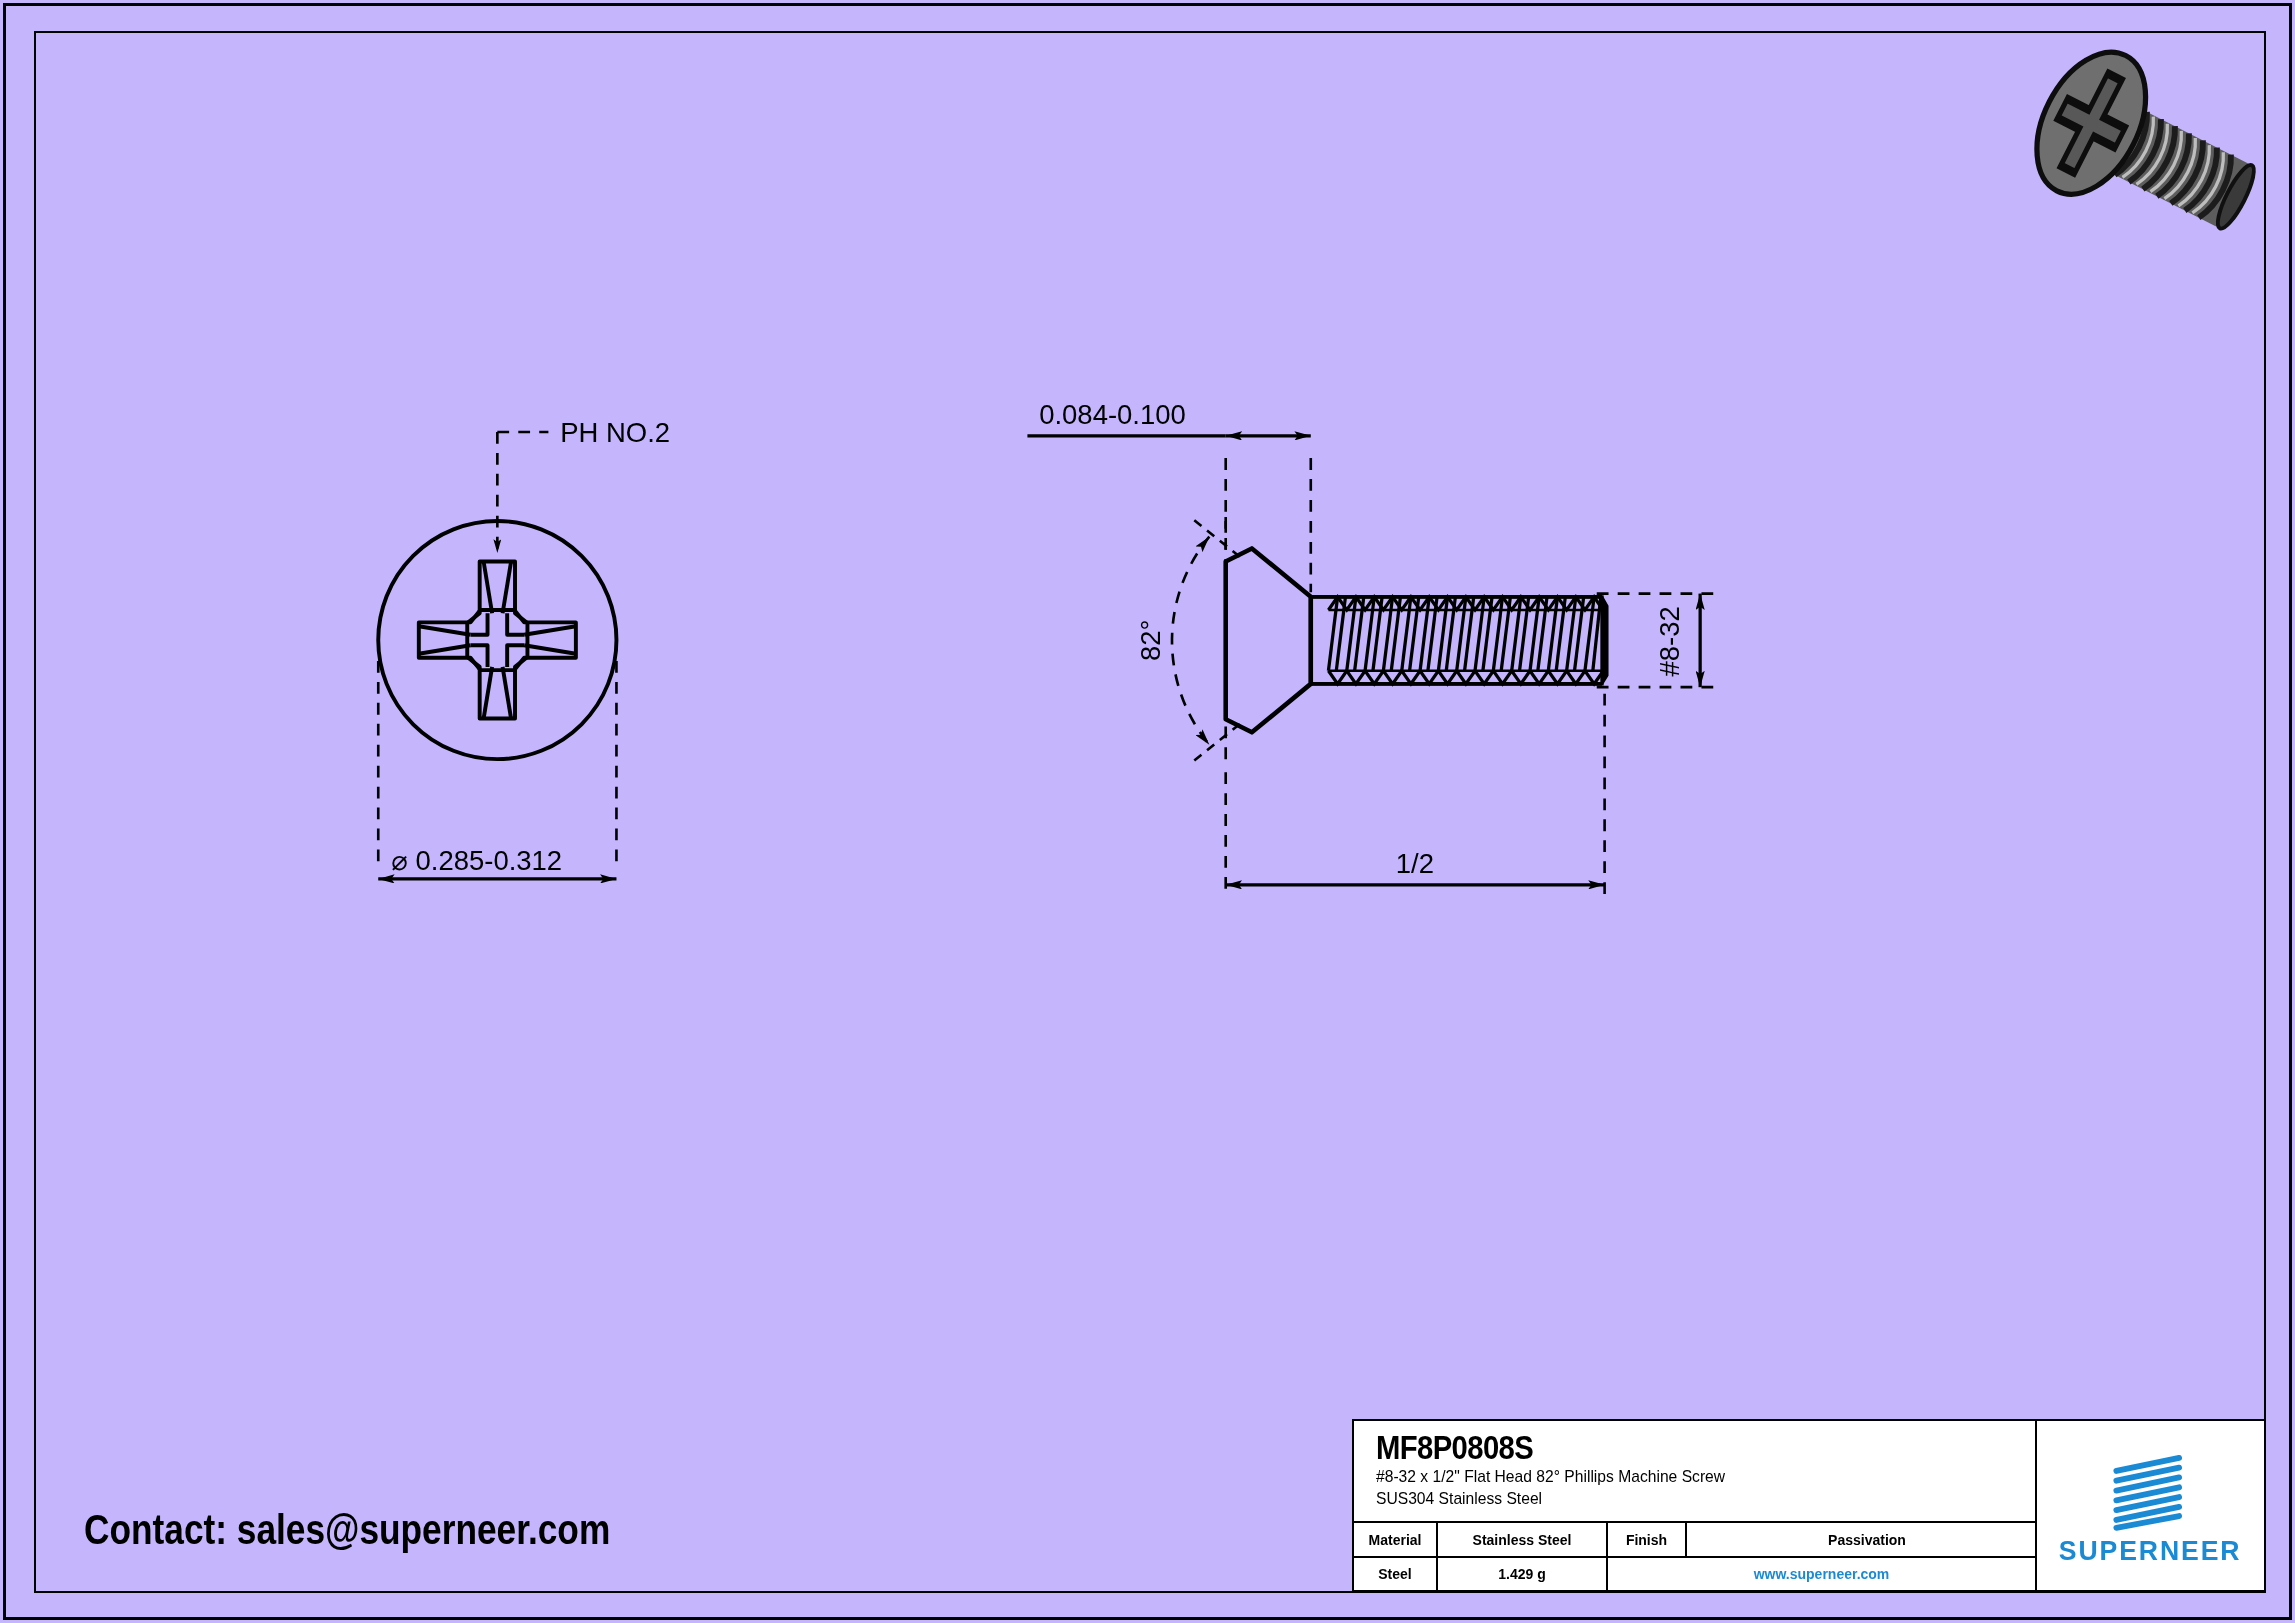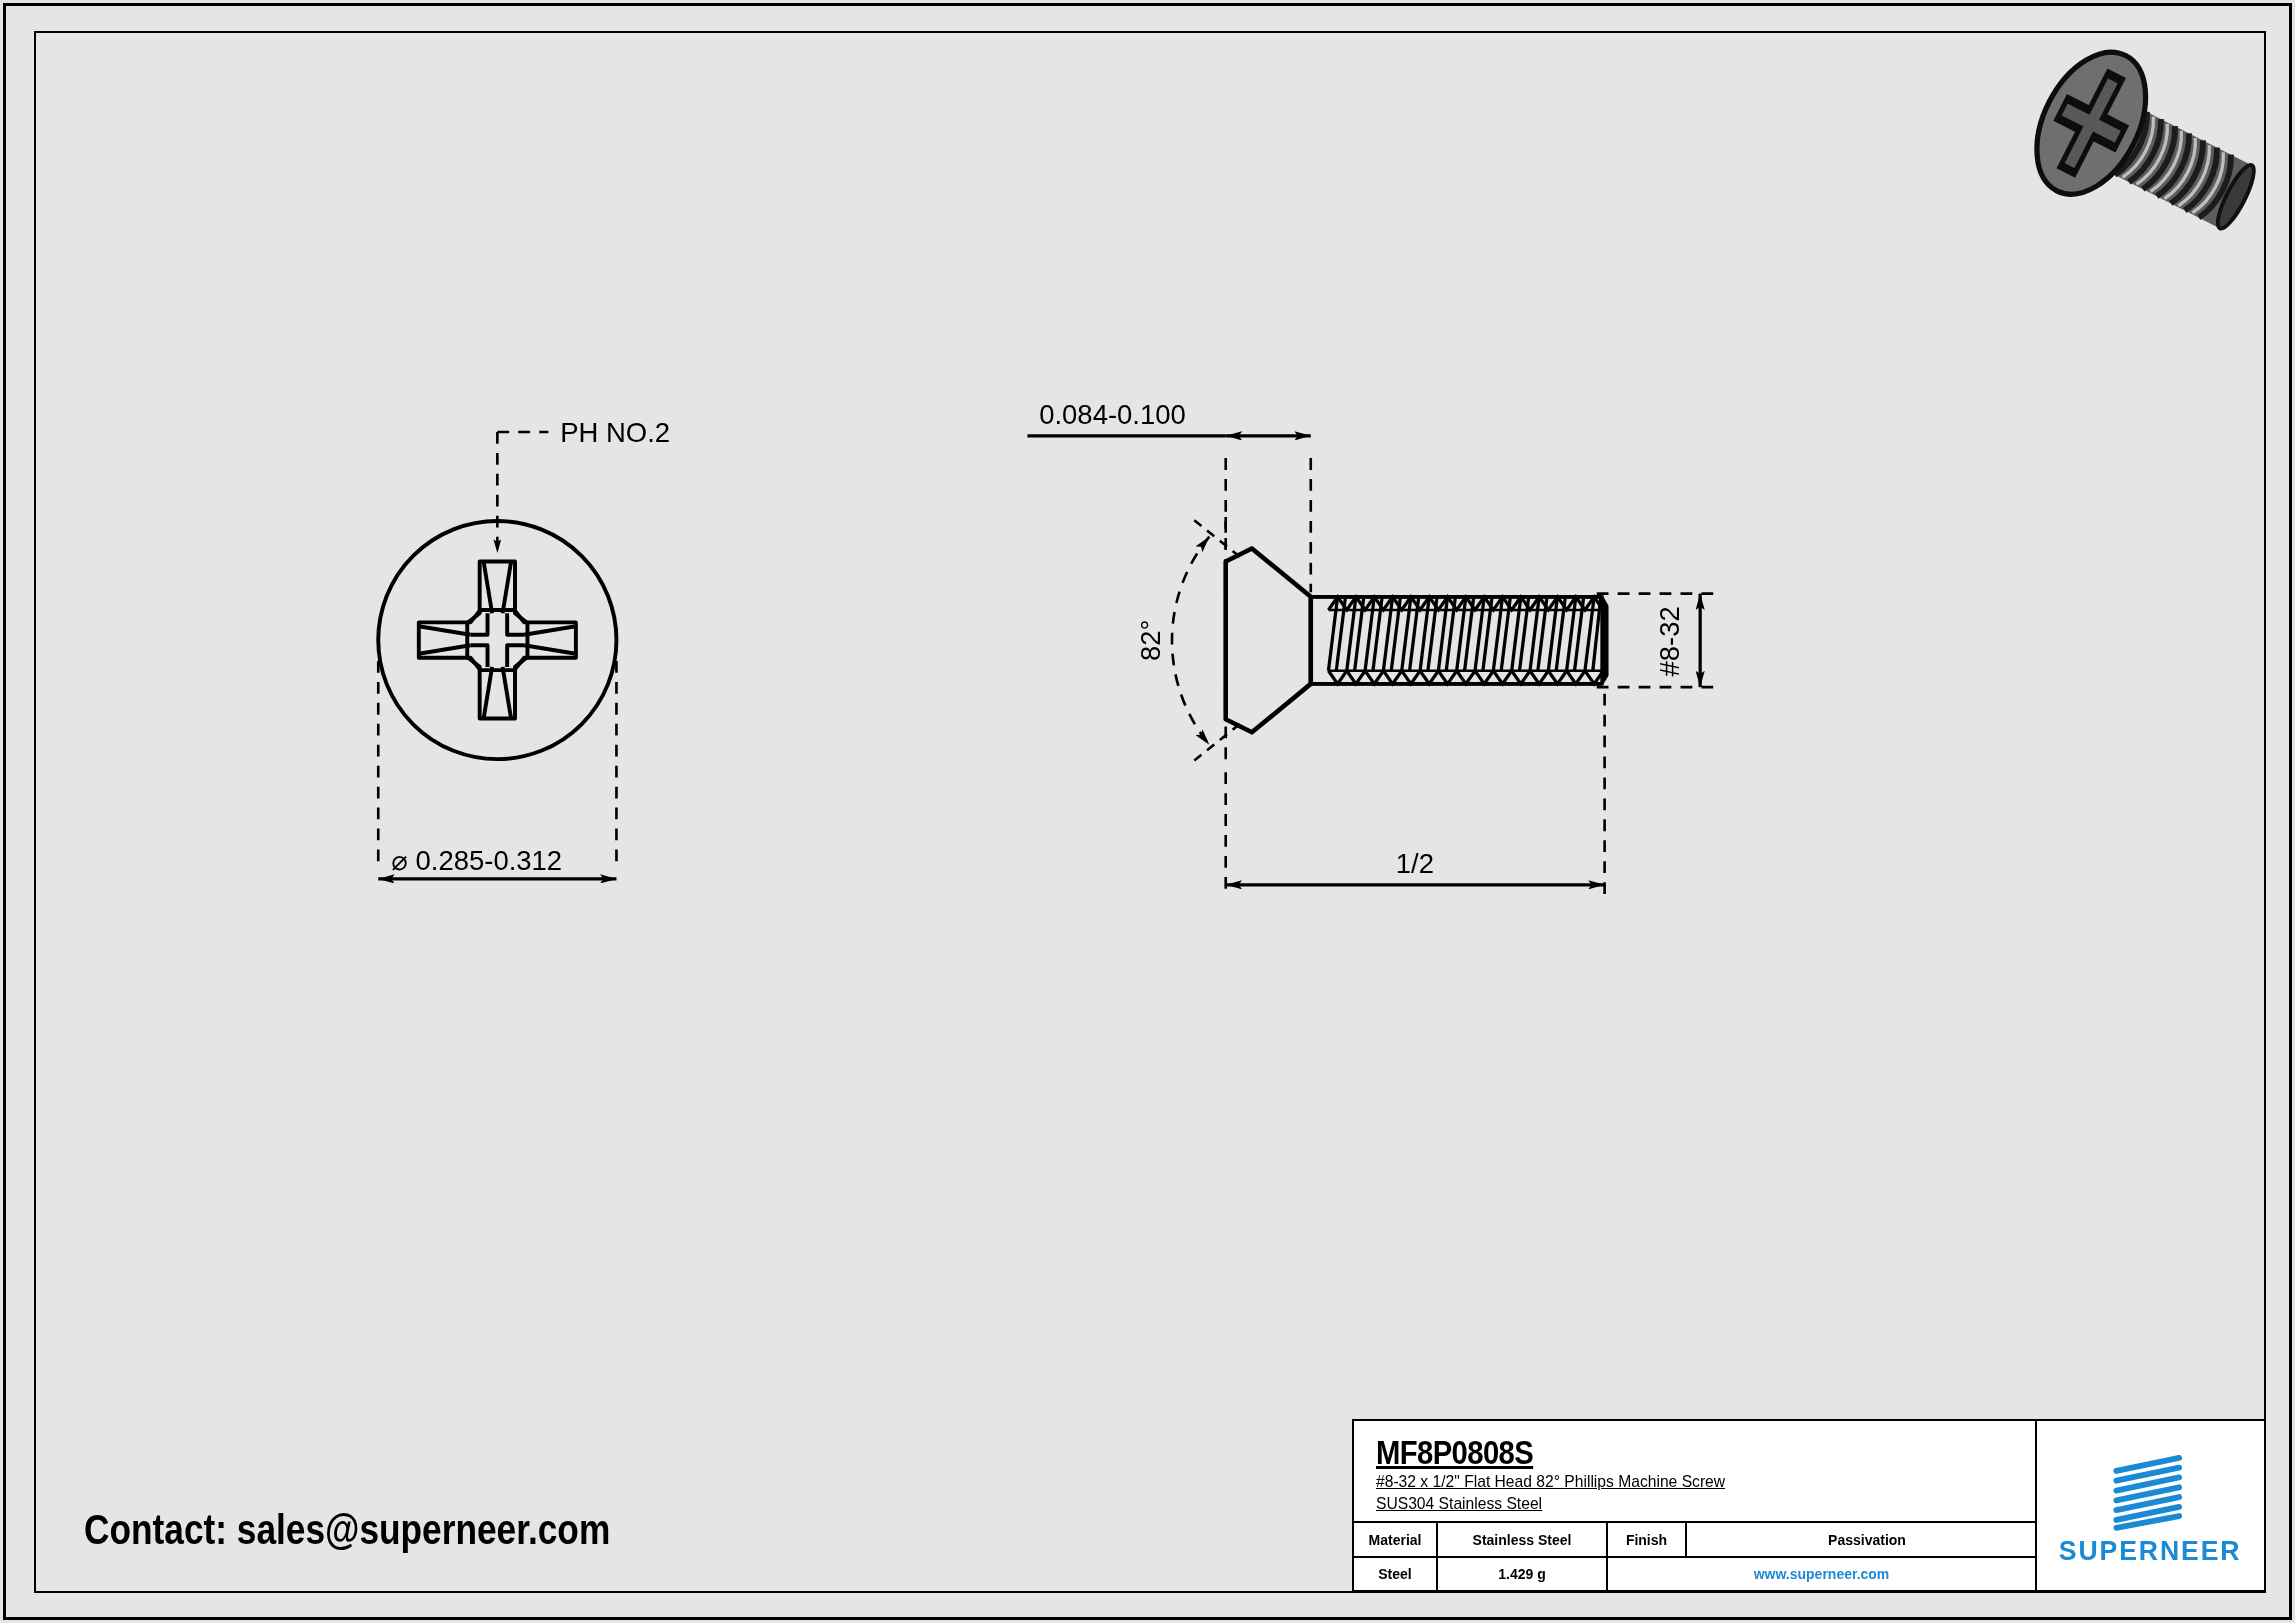--- a/index.html
+++ b/index.html
@@ -8,21 +8,21 @@
     padding: 0;
     background: #ffffff;
   }
   body {
     font-family: "Liberation Sans", sans-serif;
   }
   #sheet {
     position: relative;
     width: 2295px;
     height: 1623px;
-    background: #e5e5e5;
+    background: #c4b5fd;
     overflow: hidden;
   }
   
   .outer-border {
     position: absolute;
     left: 2.6px; top: 2.6px;
     width: 2289px; height: 1617px;
     border: 3.3px solid #000;
     box-sizing: border-box;
   }
@@ -61,22 +61,21 @@
     border-right: 2.6px solid #000;
     box-sizing: border-box;
   }
   #tb-desc {
     flex: 0 0 102px;
     box-sizing: border-box;
     border-bottom: 2.6px solid #000;
     padding: 6.5px 0 0 22px;
     display: flex;
     flex-direction: column;
-    justify-content: center;
-    text-decoration: underline;
+    justify-content: flex-start;
   }
   .part-no {
     font-family: "Liberation Sans", sans-serif;
     font-weight: bold;
     font-size: 34px;
     line-height: 38px;
     letter-spacing: -0.7px;
     color: #000;
     transform: scaleX(0.86);
     transform-origin: left center;

